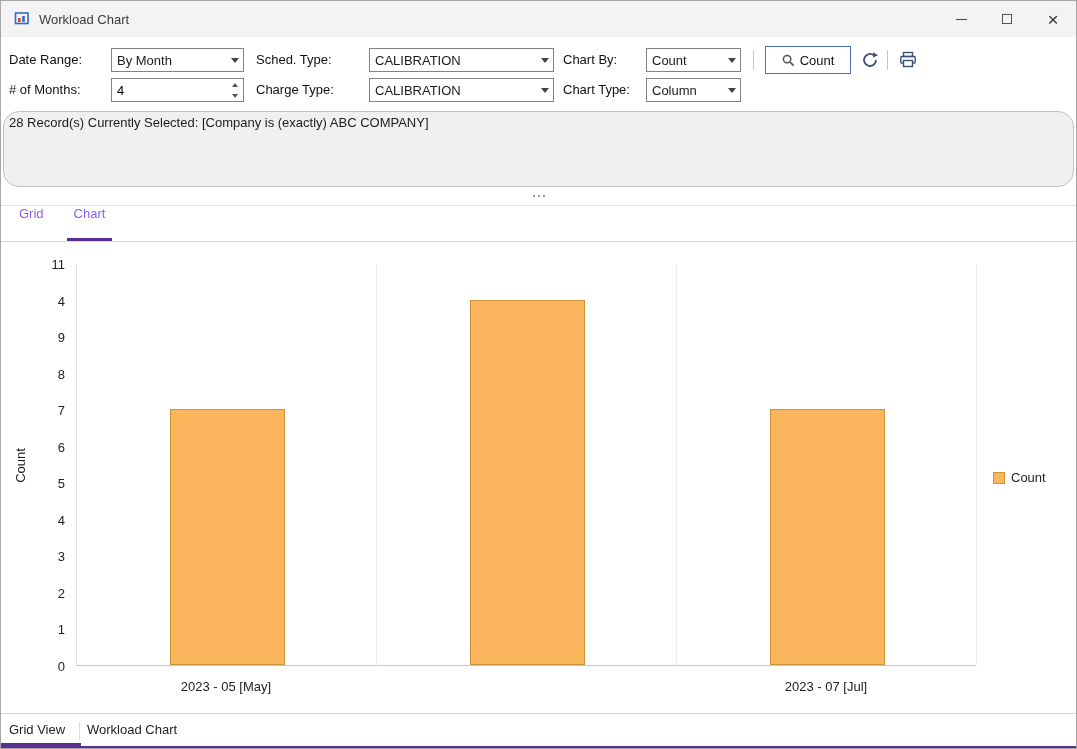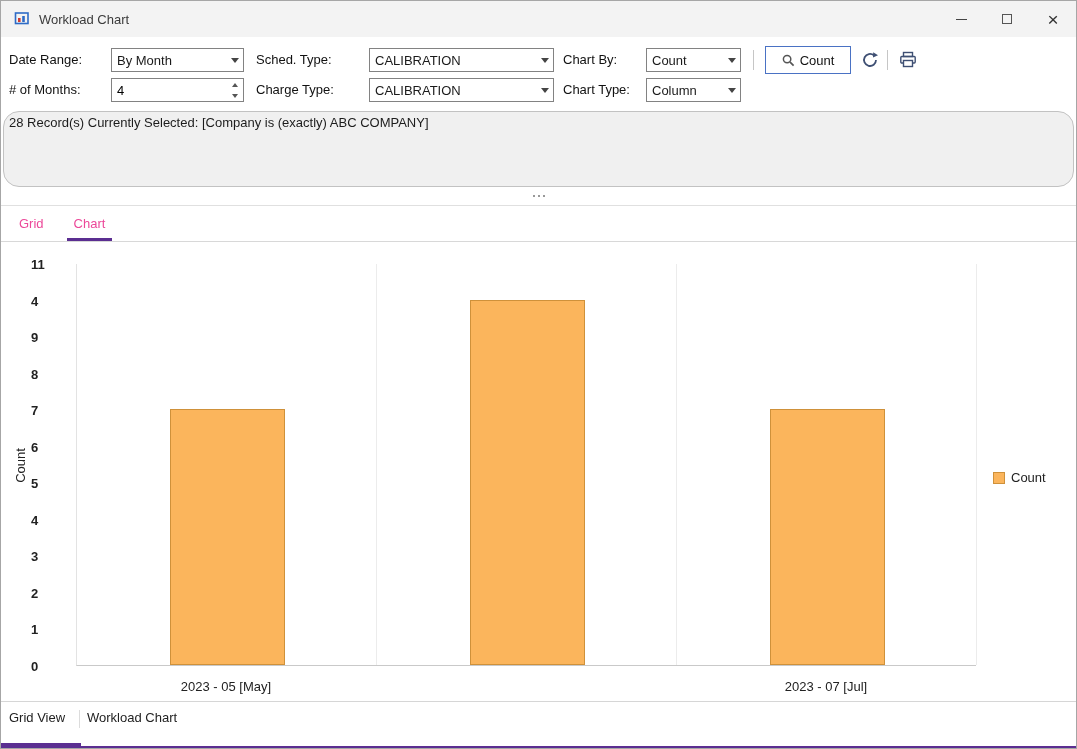--- a/index.html
+++ b/index.html
@@ -62,41 +62,41 @@
   
   .splitter { position:absolute; top:186px; left:0; right:0; height:18px; display:flex; align-items:center; justify-content:center; gap:3px; }
   .splitter .dot { width:2px; height:2px; background:#777; border-radius:50%; }
 
   
   .main-panel {
     position:absolute; top:204px; left:0; right:0; bottom:35px;
     background:#fff; border-top:1px solid #e0e0e0; position:absolute;
   }
   .tab-row { height:36px; border-bottom:1px solid #d8d8d8; display:flex; align-items:stretch; padding-left:18px; gap:30px; }
-  .tab { font-size:13px; color:#ec4899; display:flex; align-items:center; position:relative; }
+  .tab { font-size:13px; color:#8b5cf6; display:flex; position:relative; }
   .tab.active::after { content:''; position:absolute; left:-7px; right:-7px; bottom:0; height:3px; background:var(--accent); }
 
   .plot-area {
     position:absolute; left:75px; top:58px; width:900px; height:402px;
     background:#fff; border-left:1px solid #e3e3e3; border-bottom:1px solid #c9c9c9;
   }
   .plot-vline { position:absolute; top:0; bottom:0; width:1px; background:#ececec; }
   .bar { position:absolute; bottom:0; border:1px solid; }
   .y-axis { position:absolute; left:34px; top:58px; width:34px; height:402px; }
-  .ytick { position:absolute; right:4px; width:100%; text-align:left; font-size:13px; color:#222; height:15px; line-height:15px;font-weight:bold; }
+  .ytick { position:absolute; right:4px; width:100%; text-align:right; font-size:13px; color:#222; height:15px; line-height:15px; }
   .y-title { position:absolute; left:10px; top:58px; height:402px; width:18px; display:flex; align-items:center; justify-content:center; }
   .y-title span { transform:rotate(-90deg); white-space:nowrap; font-size:13px; color:#222; }
   .x-axis { position:absolute; left:75px; top:473px; width:900px; height:18px; }
   .xlabel { position:absolute; width:300px; text-align:center; font-size:13px; color:#222; }
   .legend { position:absolute; left:992px; top:264px; display:flex; align-items:center; gap:6px; }
   .legend-swatch { width:12px; height:12px; border:1px solid; }
   .legend-label { font-size:13px; color:#222; }
 
   
-  .bottom-bar { position:absolute; bottom:0; left:0; right:0; height:47px; background:#fff; border-top:1px solid #d6d6d6; }
+  .bottom-bar { position:absolute; bottom:0; left:0; right:0; height:35px; background:#fff; border-top:1px solid #d6d6d6; }
   .bt-label { position:absolute; top:8px; font-size:13px; color:#222; white-space:nowrap; }
   .bt-sep { position:absolute; top:8px; left:78px; width:1px; height:18px; background:#dcdcdc; }
   .bottom-accent-line { position:absolute; bottom:0; left:0; right:0; height:2px; background:var(--accent); }
   .bottom-active-ind { position:absolute; bottom:0; left:0; width:80px; height:5px; background:var(--accent); }
 </style>
 </head>
 <body style="--accent: #5B2E91; background: rgb(255, 255, 255);">
 
 <div class="titlebar" style="background: rgb(243, 243, 243);">
   <svg class="app-icon" viewBox="0 0 18 18">

